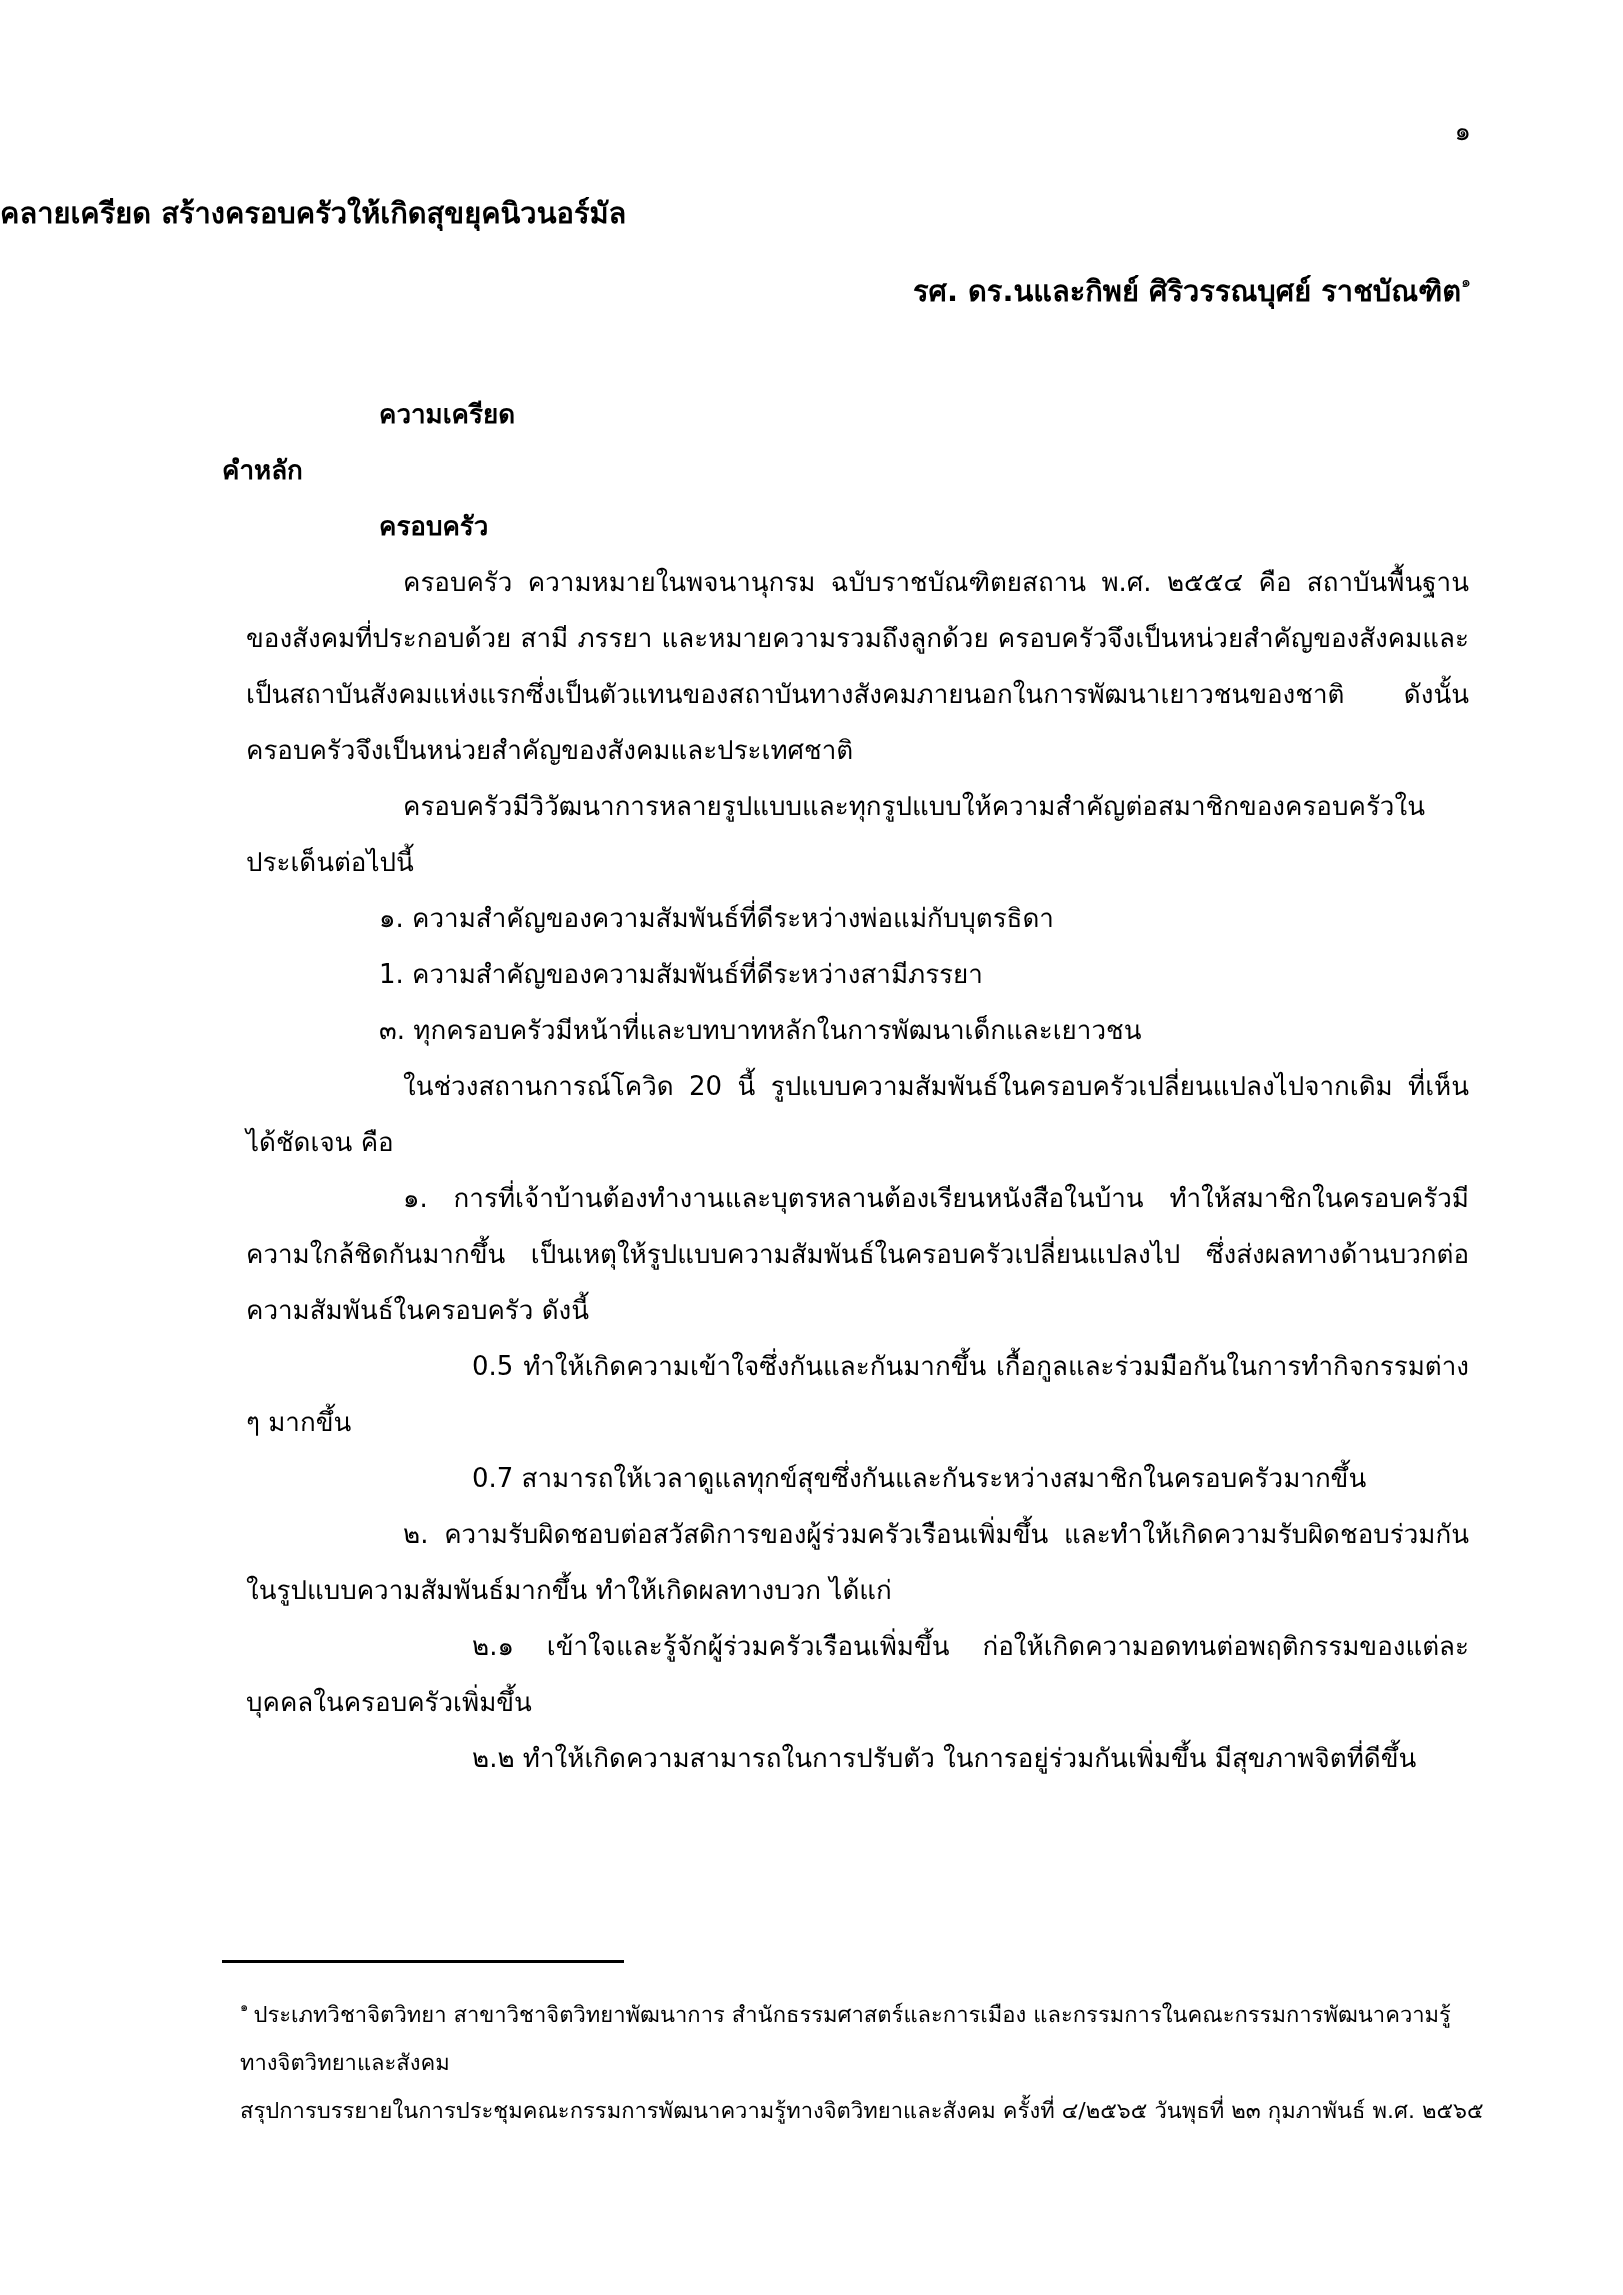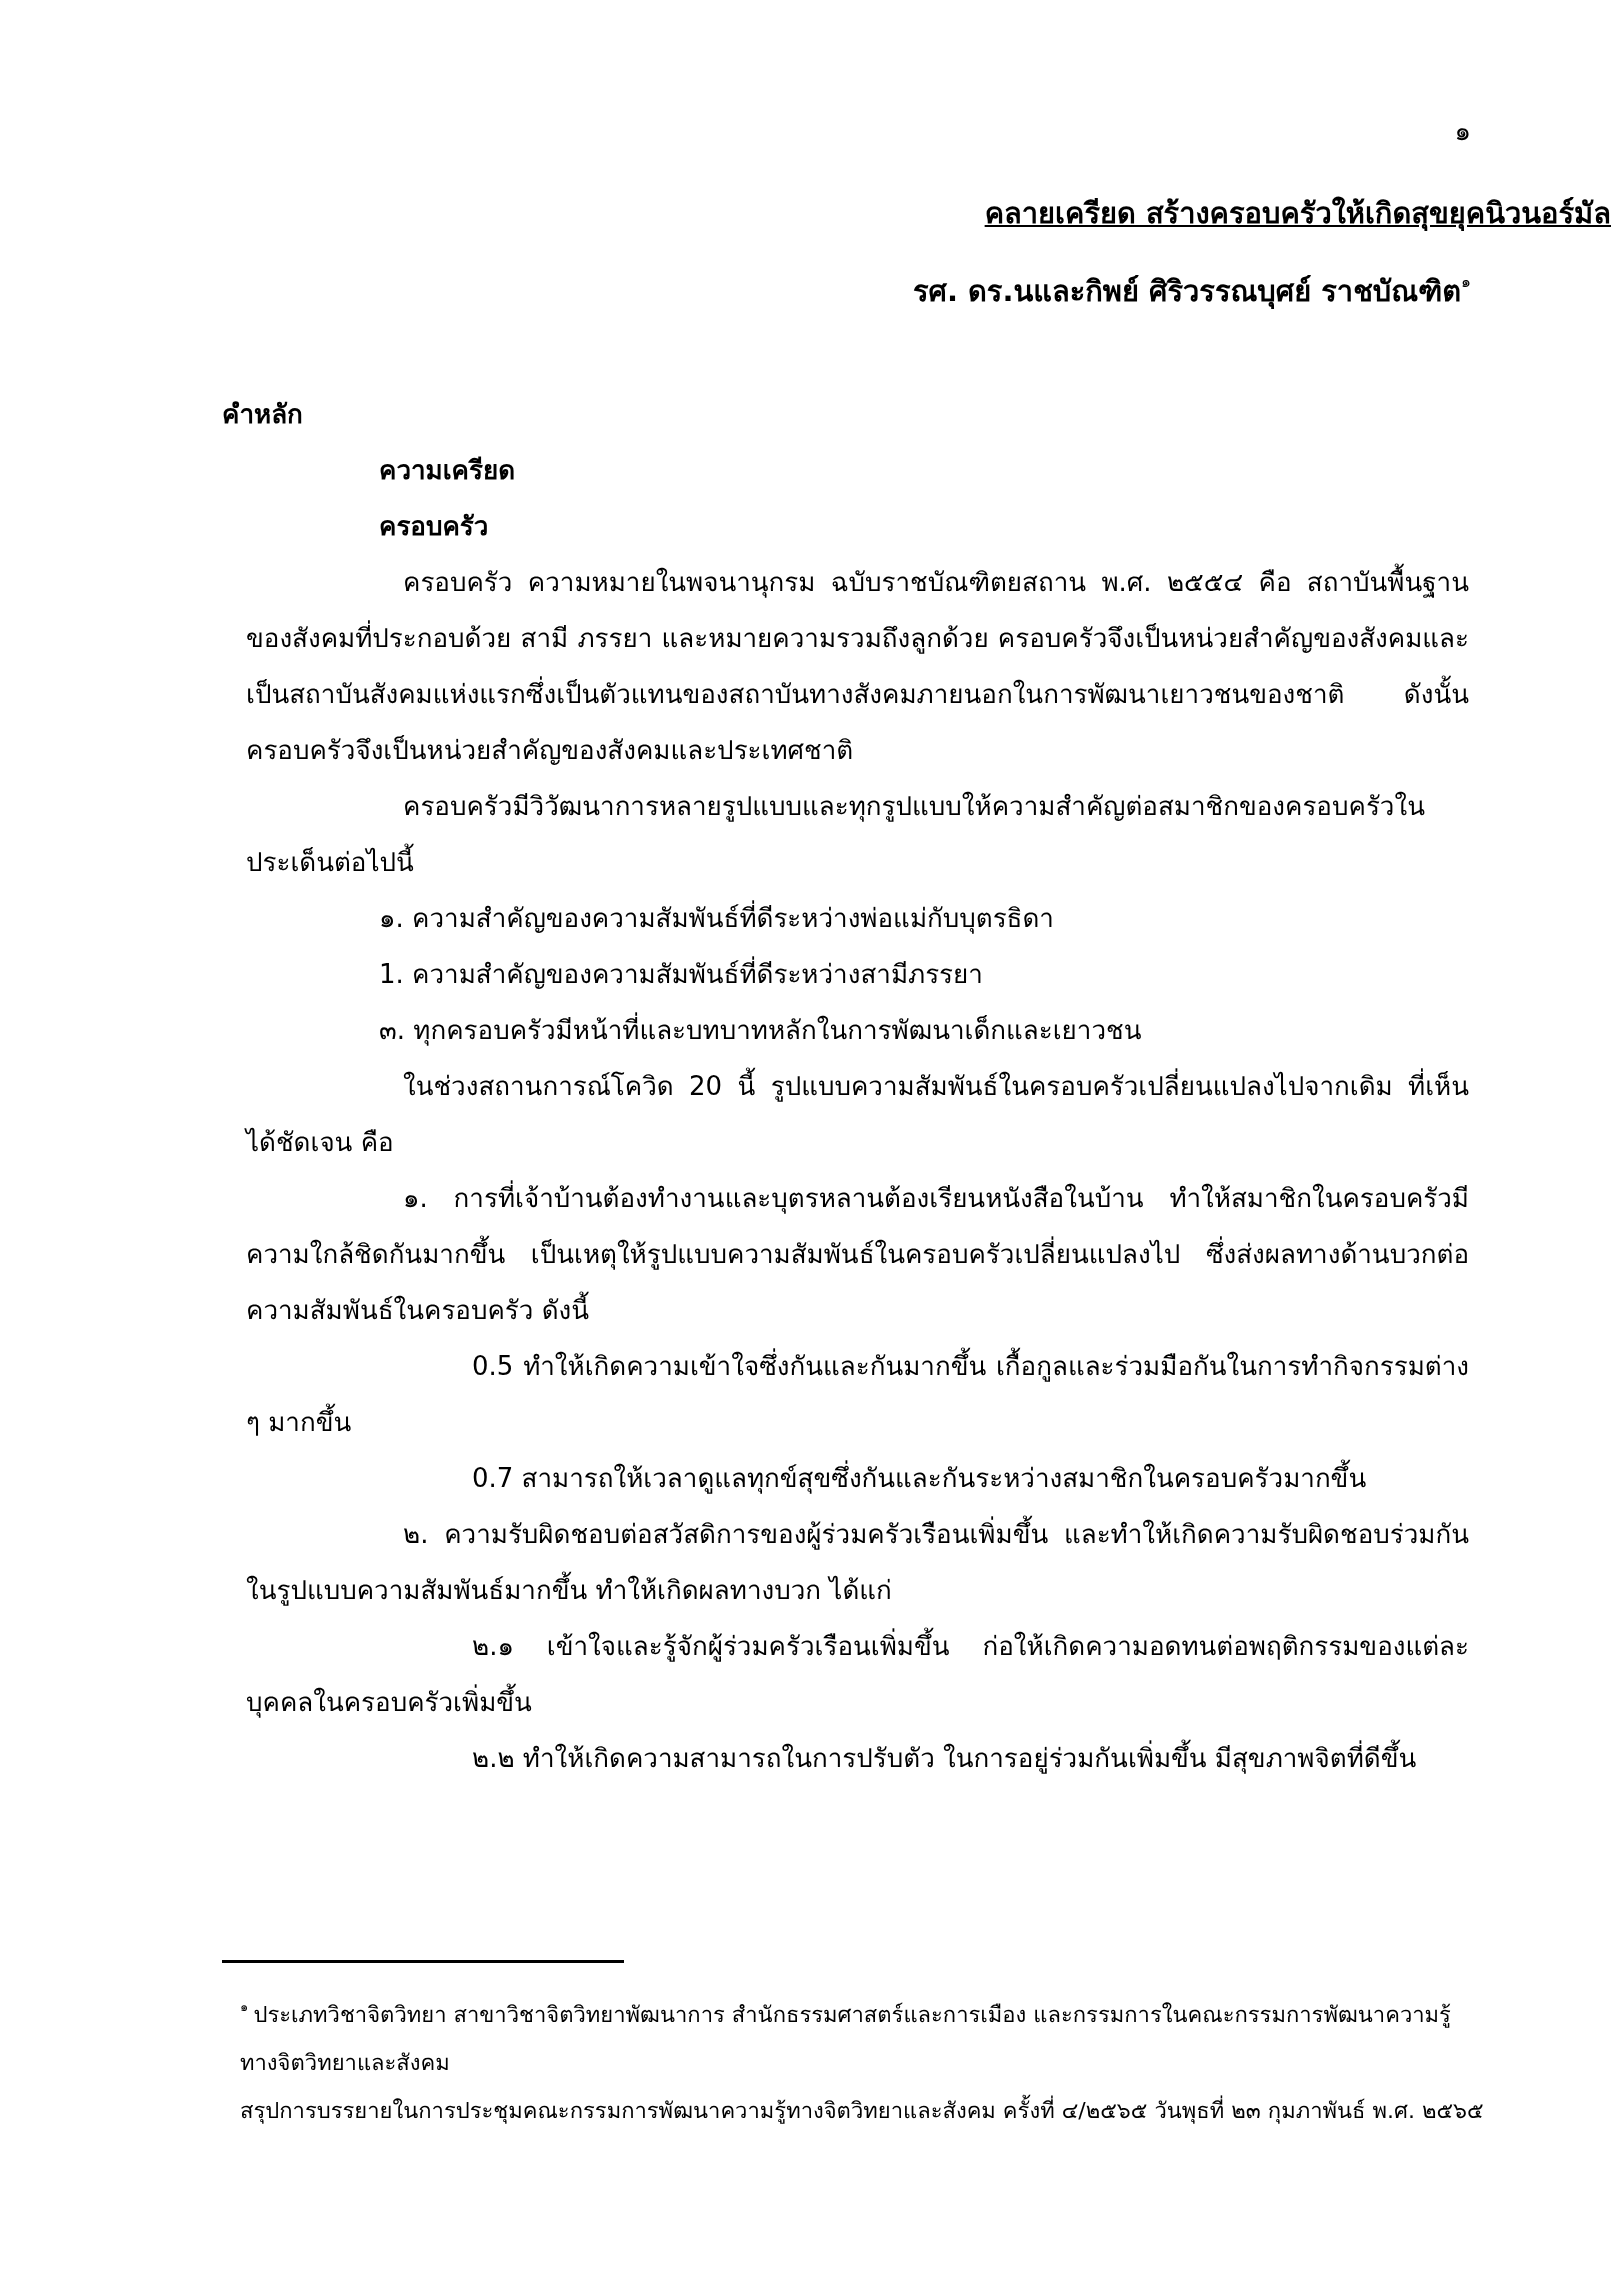--- a/index.html
+++ b/index.html
@@ -1,21 +1,21 @@
 <!DOCTYPE html>
 <html style="font-size:10.5px"><head>
 <meta charset="utf-8">
 <style>
   html, body { margin: 0; padding: 0; background: #ffffff; }
   body { width: 1623px; height: 2295px; position: relative; overflow: hidden;
          font-family: "DejaVu Sans", "Liberation Sans", sans-serif; color: #000; }
   .page { position: absolute; left: 0; top: 0; width: 1623px; height: 2295px; }
   .page-number { position: absolute; right: 152px; top: 110px; font-size: 26px; }
-  .title { position: absolute; left: 0; right: 12px; top: 190px; text-align: right;
-           font-size: 29px; font-weight: bold; text-decoration: underline; }
+  .title { position: absolute; left: 0; right: 4px; top: 190px; text-align: left;
+           font-size: 29px; font-weight: bold; }
   .author { position: absolute; right: 152px; top: 268px; font-size: 29px; font-weight: bold; }
   .author sup { font-size: 15.7px; font-weight: normal; vertical-align: 14.4px; }
   .body { position: absolute; left: 222px; width: 1247px; top: 386px; font-size: 26px; }
   .line { height: 56px; line-height: 56px; white-space: nowrap; }
   .para { text-align: justify; text-align-last: left; line-height: 56px; margin-left: 24px; }
   .bold { font-weight: bold; }
   .ind1 { padding-left: 157px; }
   .indent1 { text-indent: 157px; }
   .indent2 { text-indent: 226px; }
   .footnote-rule { position: absolute; left: 222px; top: 1960px; width: 402px; height: 2.6px; background: #000; }
@@ -30,22 +30,22 @@
 
   <div class="page-number">๑</div>
 
   <div class="title">คลายเครียด สร้างครอบครัวให้เกิดสุขยุคนิวนอร์มัล</div>
 
   <div class="author">
     <span>รศ. ดร.นและกิพย์  ศิริวรรณบุศย์ ราชบัณฑิต</span><sup>๑</sup>
   </div>
 
   <div class="body">
+    <div class="line bold ind1">ความเครียด</div>
     <div class="line bold" style="height:56px;">คำหลัก</div>
-    <div class="line bold ind1">ความเครียด</div>
     <div class="line bold ind1">ครอบครัว</div>
 
     <div class="para indent1">ครอบครัว ความหมายในพจนานุกรม ฉบับราชบัณฑิตยสถาน พ.ศ. ๒๕๕๔ คือ สถาบันพื้นฐานของสังคมที่ประกอบด้วย สามี ภรรยา และหมายความรวมถึงลูกด้วย ครอบครัวจึงเป็นหน่วยสำคัญของสังคมและเป็นสถาบันสังคมแห่งแรกซึ่งเป็นตัวแทนของสถาบันทางสังคมภายนอกในการพัฒนาเยาวชนของชาติ ดังนั้น ครอบครัวจึงเป็นหน่วยสำคัญของสังคมและประเทศชาติ</div>
     <div class="para indent1">ครอบครัวมีวิวัฒนาการหลายรูปแบบและทุกรูปแบบให้ความสำคัญต่อสมาชิกของครอบครัวในประเด็นต่อไปนี้</div>
 
     <div class="line ind1">๑. ความสำคัญของความสัมพันธ์ที่ดีระหว่างพ่อแม่กับบุตรธิดา</div>
     <div class="line ind1">1. ความสำคัญของความสัมพันธ์ที่ดีระหว่างสามีภรรยา</div>
     <div class="line ind1">๓. ทุกครอบครัวมีหน้าที่และบทบาทหลักในการพัฒนาเด็กและเยาวชน</div>
 
     <div class="para indent1">ในช่วงสถานการณ์โควิด 20 นี้ รูปแบบความสัมพันธ์ในครอบครัวเปลี่ยนแปลงไปจากเดิม ที่เห็นได้ชัดเจน คือ</div>

